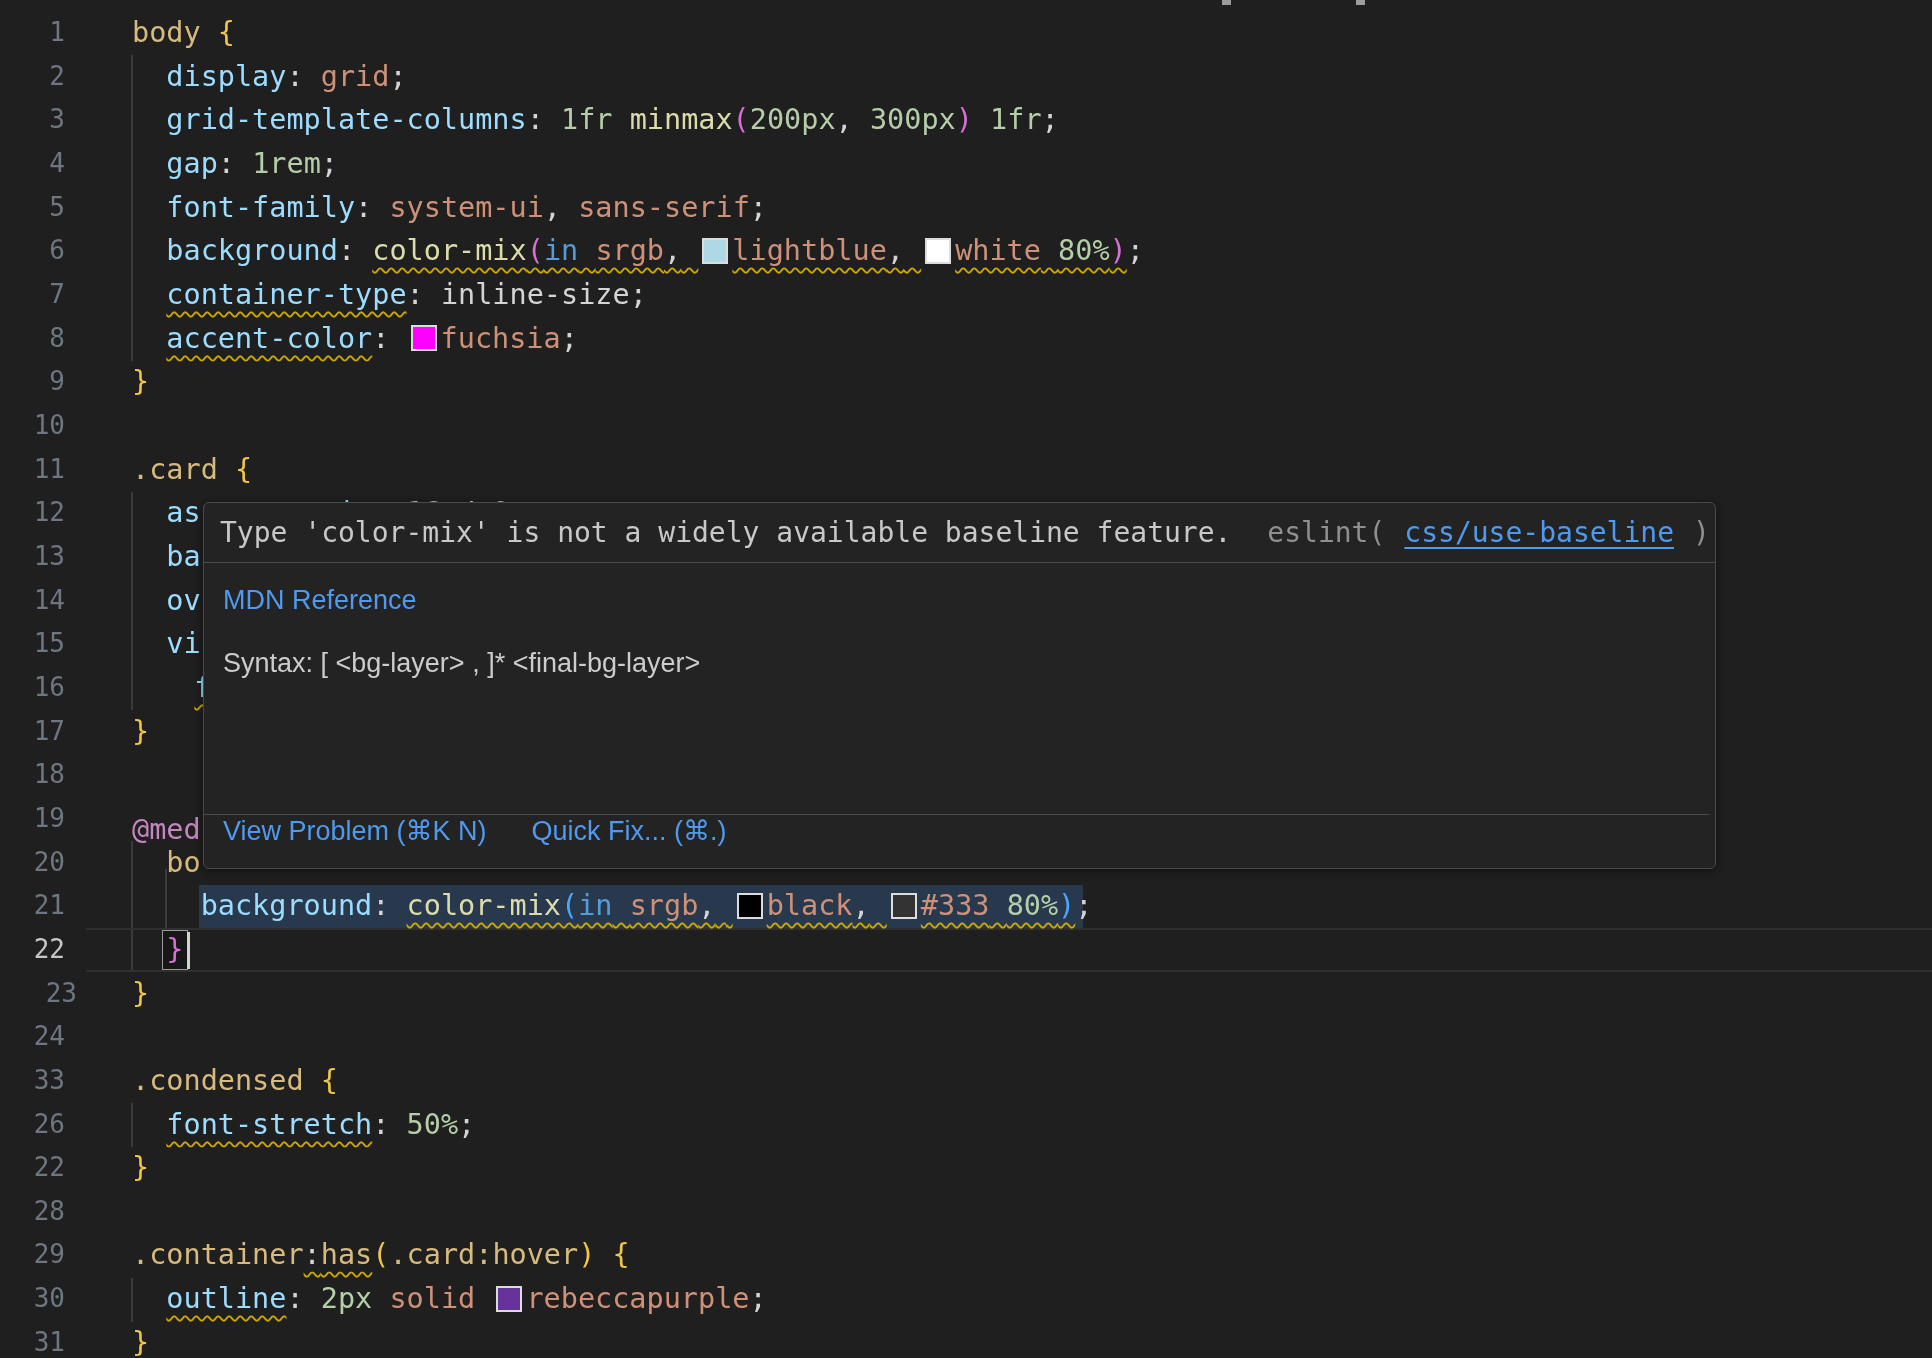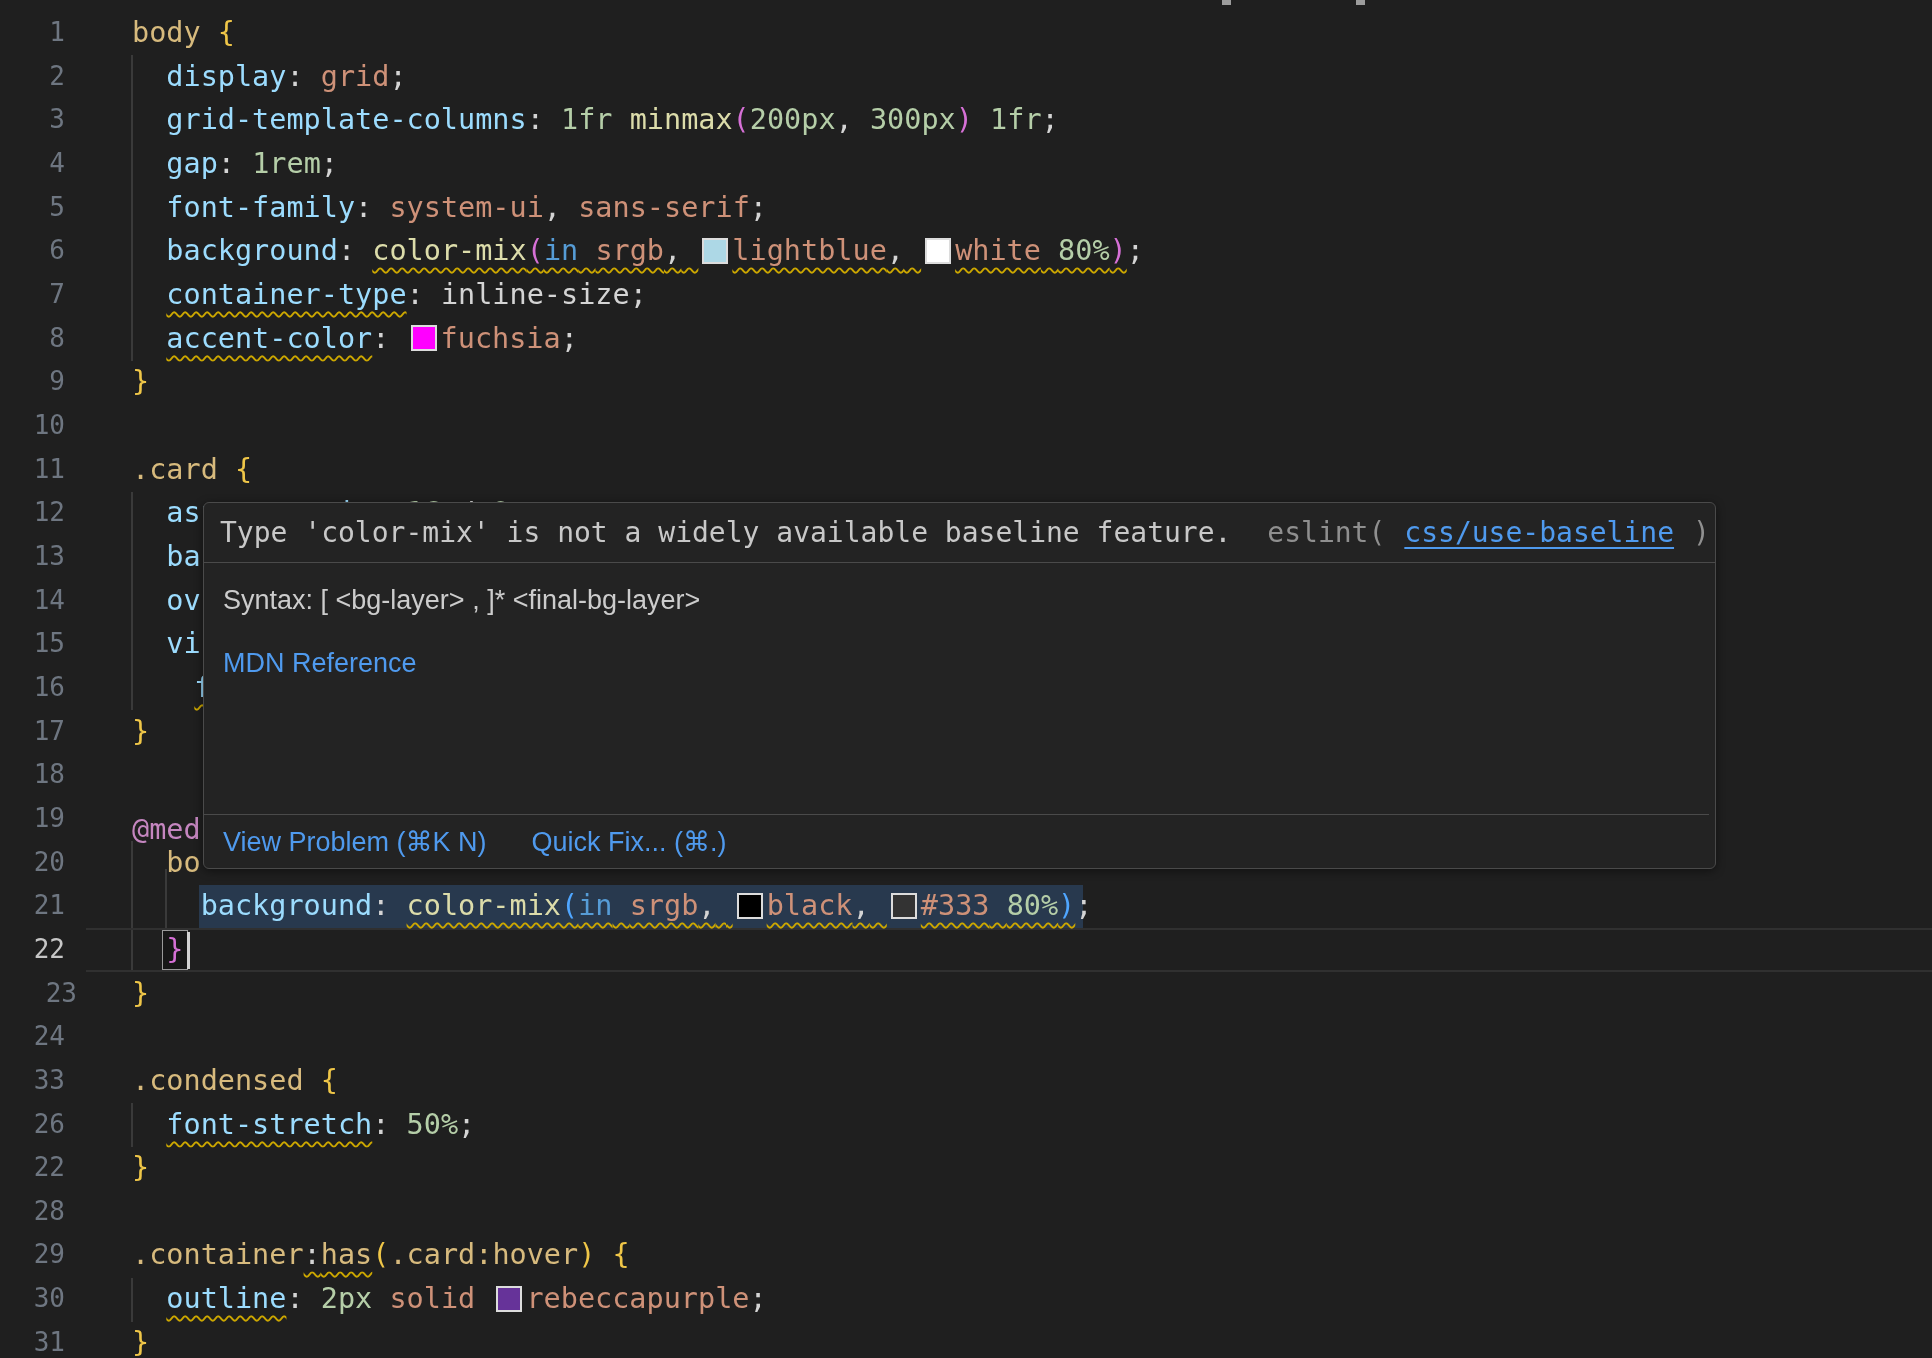--- a/index.html
+++ b/index.html
@@ -45,21 +45,21 @@
   #hover-problem{height:60px;display:flex;align-items:center;padding:0 16px;white-space:pre;
                  border-bottom:1px solid var(--hv-border,#4a4a4a);
                  font-family:"DejaVu Sans Mono",monospace;font-size:28px;color:#c8c8c8;box-sizing:border-box;gap:19px;}
   .dim{color:#8f8f8f;}
   .hv-link{color:var(--hv-link,#4f9aee);cursor:pointer;}
   .hv-link.u{text-decoration:underline;text-underline-offset:5px;}
   #hover-doc{padding:20px 16px 0 19px;font-family:"Liberation Sans","DejaVu Sans",sans-serif;
              font-size:27px;line-height:34px;color:#cccccc;}
   #hover-doc p{margin:0 0 29px 0;}
   #hover-actions{position:absolute;left:0;right:6px;bottom:0;height:54px;box-sizing:border-box;
-                 border-top:1px solid var(--hv-border,#4a4a4a);display:flex;align-items:center;
+                 border-top:1px solid var(--hv-border,#4a4a4a);display:flex;
                  padding:0 19px;gap:45px;
                  font-family:"Liberation Sans","DejaVu Sans",sans-serif;font-size:27px;}
 </style>
 </head>
 <body>
 
 <div id="stage" style="--c-bg: #1f1f1f; --c-lineNum: #6e7681; --c-lineNumActive: #c6c6c6; --c-prop: #9CDCFE; --c-val: #CE9178; --c-num: #B5CEA8; --c-punc: #D4D4D4; --c-func: #DCDCAA; --c-kw: #569CD6; --c-sel: #D7BA7D; --c-at: #C586C0; --c-b1: #EFC648; --c-b2: #D670D6; --c-b3: #4FA6FF; --c-squiggle: #CCA700; --c-selectionBg: #28394e; --c-cursor: #d2d2d2; --hv-background: #232323; --hv-border: #4a4a4a; --hv-link: #4f9aee; --hv-text: #cccccc; --hv-problem_text: #c8c8c8; --hv-source_dim: #8f8f8f;">
 
   <div id="deco-layer">
     <div class="indent-guide" style="left:131px;top:55px;height:306px;"></div>
@@ -146,22 +146,22 @@
 
   <div id="overlay-layer">
     <div id="cursor"></div>
   </div>
 
   <div id="hover" style="pointer-events:auto;">
     <div id="hover-problem">
       <span>Type 'color-mix' is not a widely available baseline feature. </span><span class="dim">eslint(</span><span class="hv-link u">css/use-baseline</span><span class="dim">)</span>
     </div>
     <div id="hover-doc">
+      <p><span class="hv-link">MDN Reference</span></p>
       <p>Syntax: [ &lt;bg-layer&gt; , ]* &lt;final-bg-layer&gt;</p>
-      <p><span class="hv-link">MDN Reference</span></p>
     </div>
     <div id="hover-actions">
       <span class="hv-link">View Problem (⌘K N)</span>
       <span class="hv-link">Quick Fix... (⌘.)</span>
     </div>
   </div>
 
 </div>
 
 </body></html>

